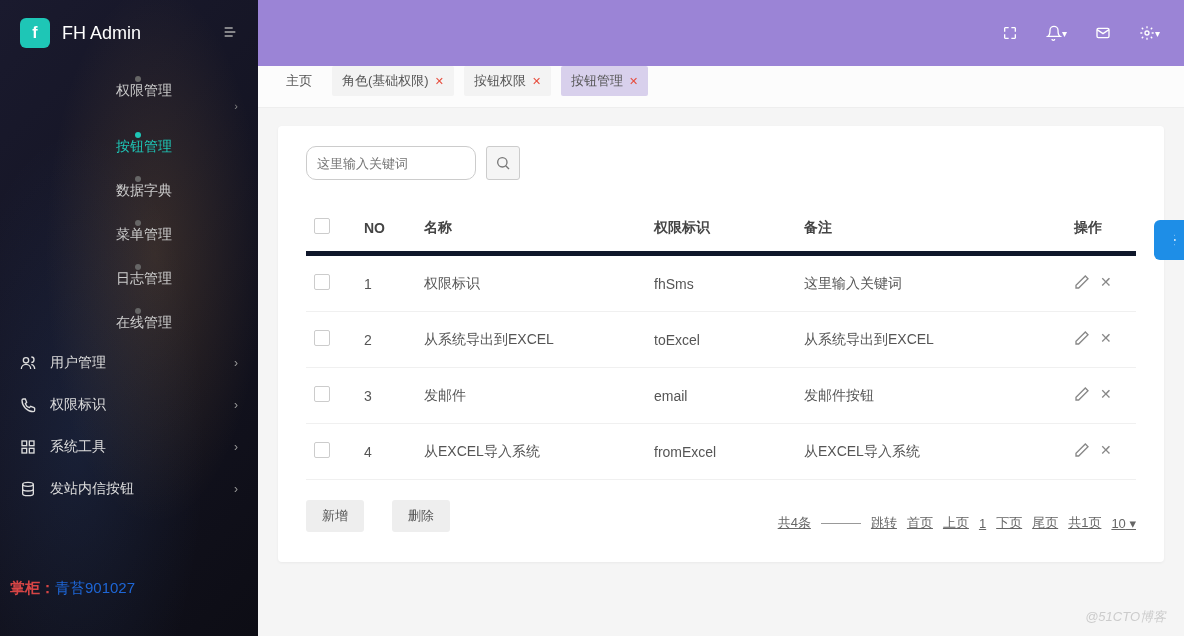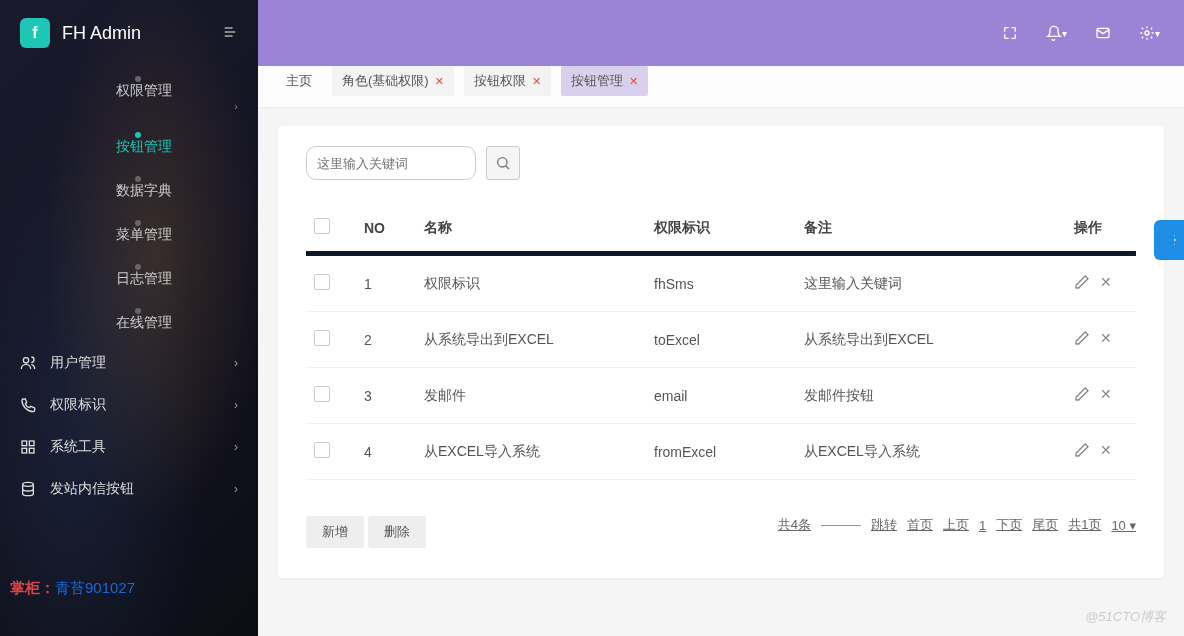--- a/index.html
+++ b/index.html
@@ -43,21 +43,21 @@
 .search-input { width: 170px; height: 34px; border: 1px solid #ccc; border-radius: 10px; padding: 0 10px; font-size: 13px; color: #666; }
 .search-btn { width: 34px; height: 34px; border: 1px solid #ccc; background: #f5f5f5; border-radius: 3px; cursor: pointer; display: inline-flex; align-items: center; justify-content: center; color: #777; }
 
 table { width: 100%; border-collapse: collapse; }
 th { text-align: left; font-weight: 600; color: #444; padding: 14px 8px; border-bottom: 5px solid #0f172a; font-size: 14px; }
 td { padding: 18px 8px; border-bottom: 1px solid #f0f0f0; color: #555; font-size: 14px; }
 .chk { width: 16px; height: 16px; border: 1px solid #ccc; border-radius: 2px; display: inline-block; cursor: pointer; }
 .ops { display: flex; gap: 10px; color: #888; }
 .ops span { cursor: pointer; }
 
-.footer-row { display: flex; align-items: flex-start; margin-top: 36px; gap: 4px; }
+.footer-row { display: flex; align-items: flex-end; margin-top: 20px; gap: 28px; }
 .btn { padding: 7px 16px; background: #eee; border: none; border-radius: 3px; color: #555; cursor: pointer; font-size: 13px; }
 .pager { margin-left: auto; display: flex; align-items: center; gap: 10px; color: #666; font-size: 13px; text-decoration: underline; }
 .pager .jump-line { display: inline-block; width: 40px; border-bottom: 1px solid #999; height: 1px; vertical-align: middle; }
 
 .gear-tab { position: absolute; right: 0; top: 220px; width: 30px; height: 40px; background: #1e8ee7; border-radius: 6px 0 0 6px; display: flex; align-items: center; justify-content: center; color: #fff; cursor: pointer; }
 .gear-tab::before { content: ""; position: absolute; left: -20px; top: 0; border: 20px solid transparent; border-right-color: #1e8ee7; }
 
 .watermark { position: absolute; right: 18px; bottom: 10px; color: #ccc; font-size: 13px; font-style: italic; margin-top: 32px; }
 
 svg { width: 16px; height: 16px; }

